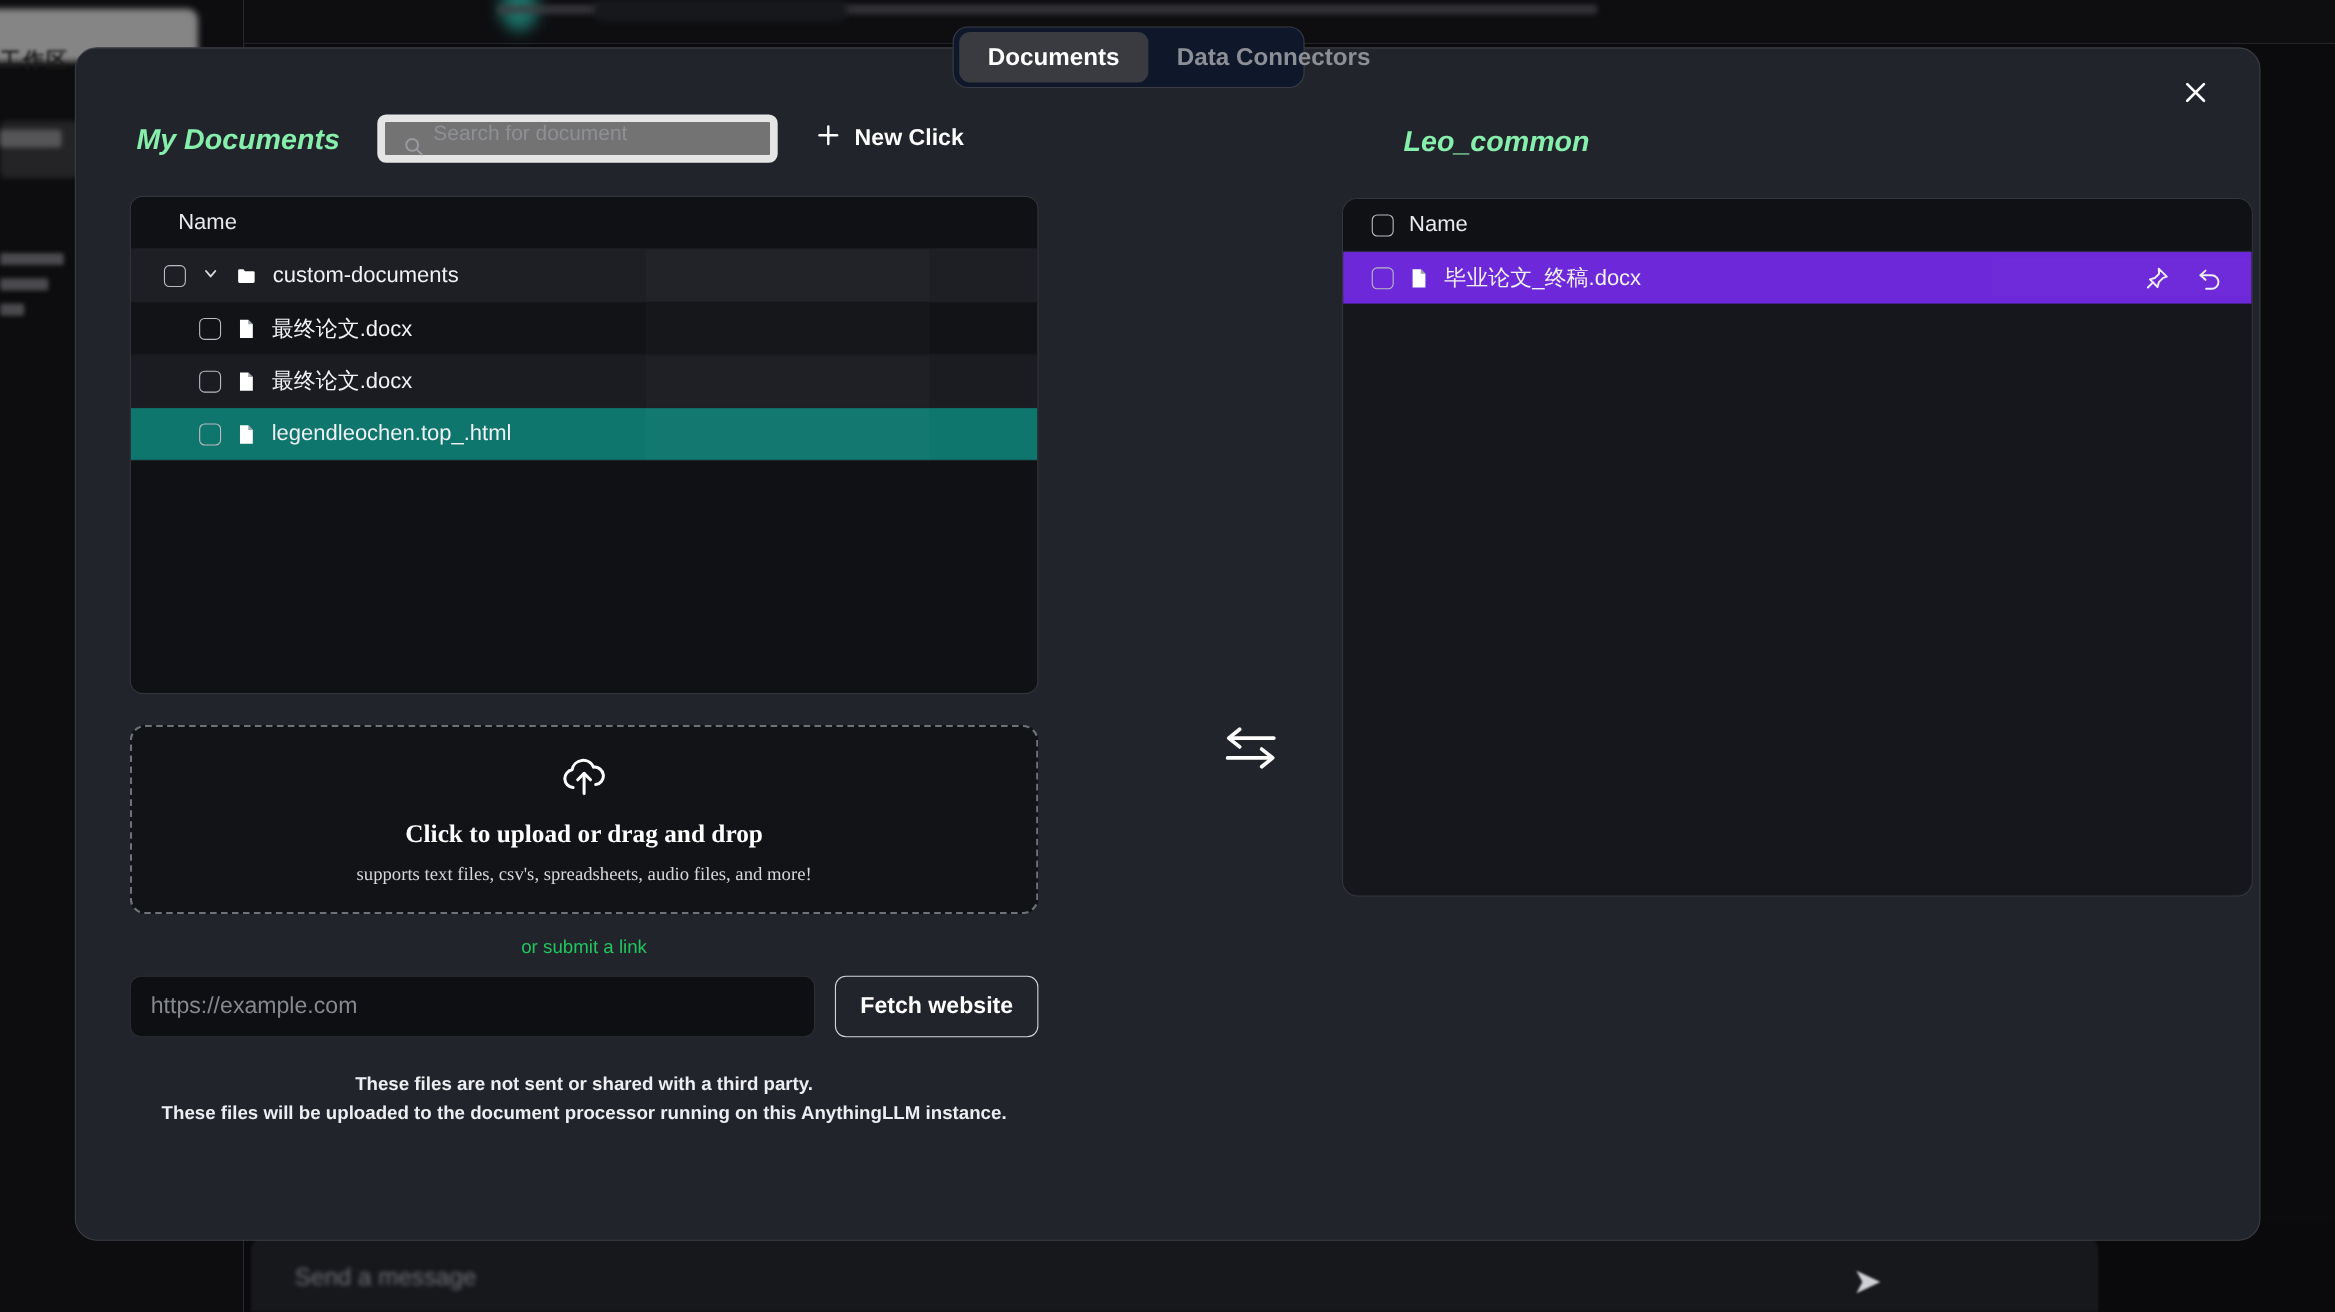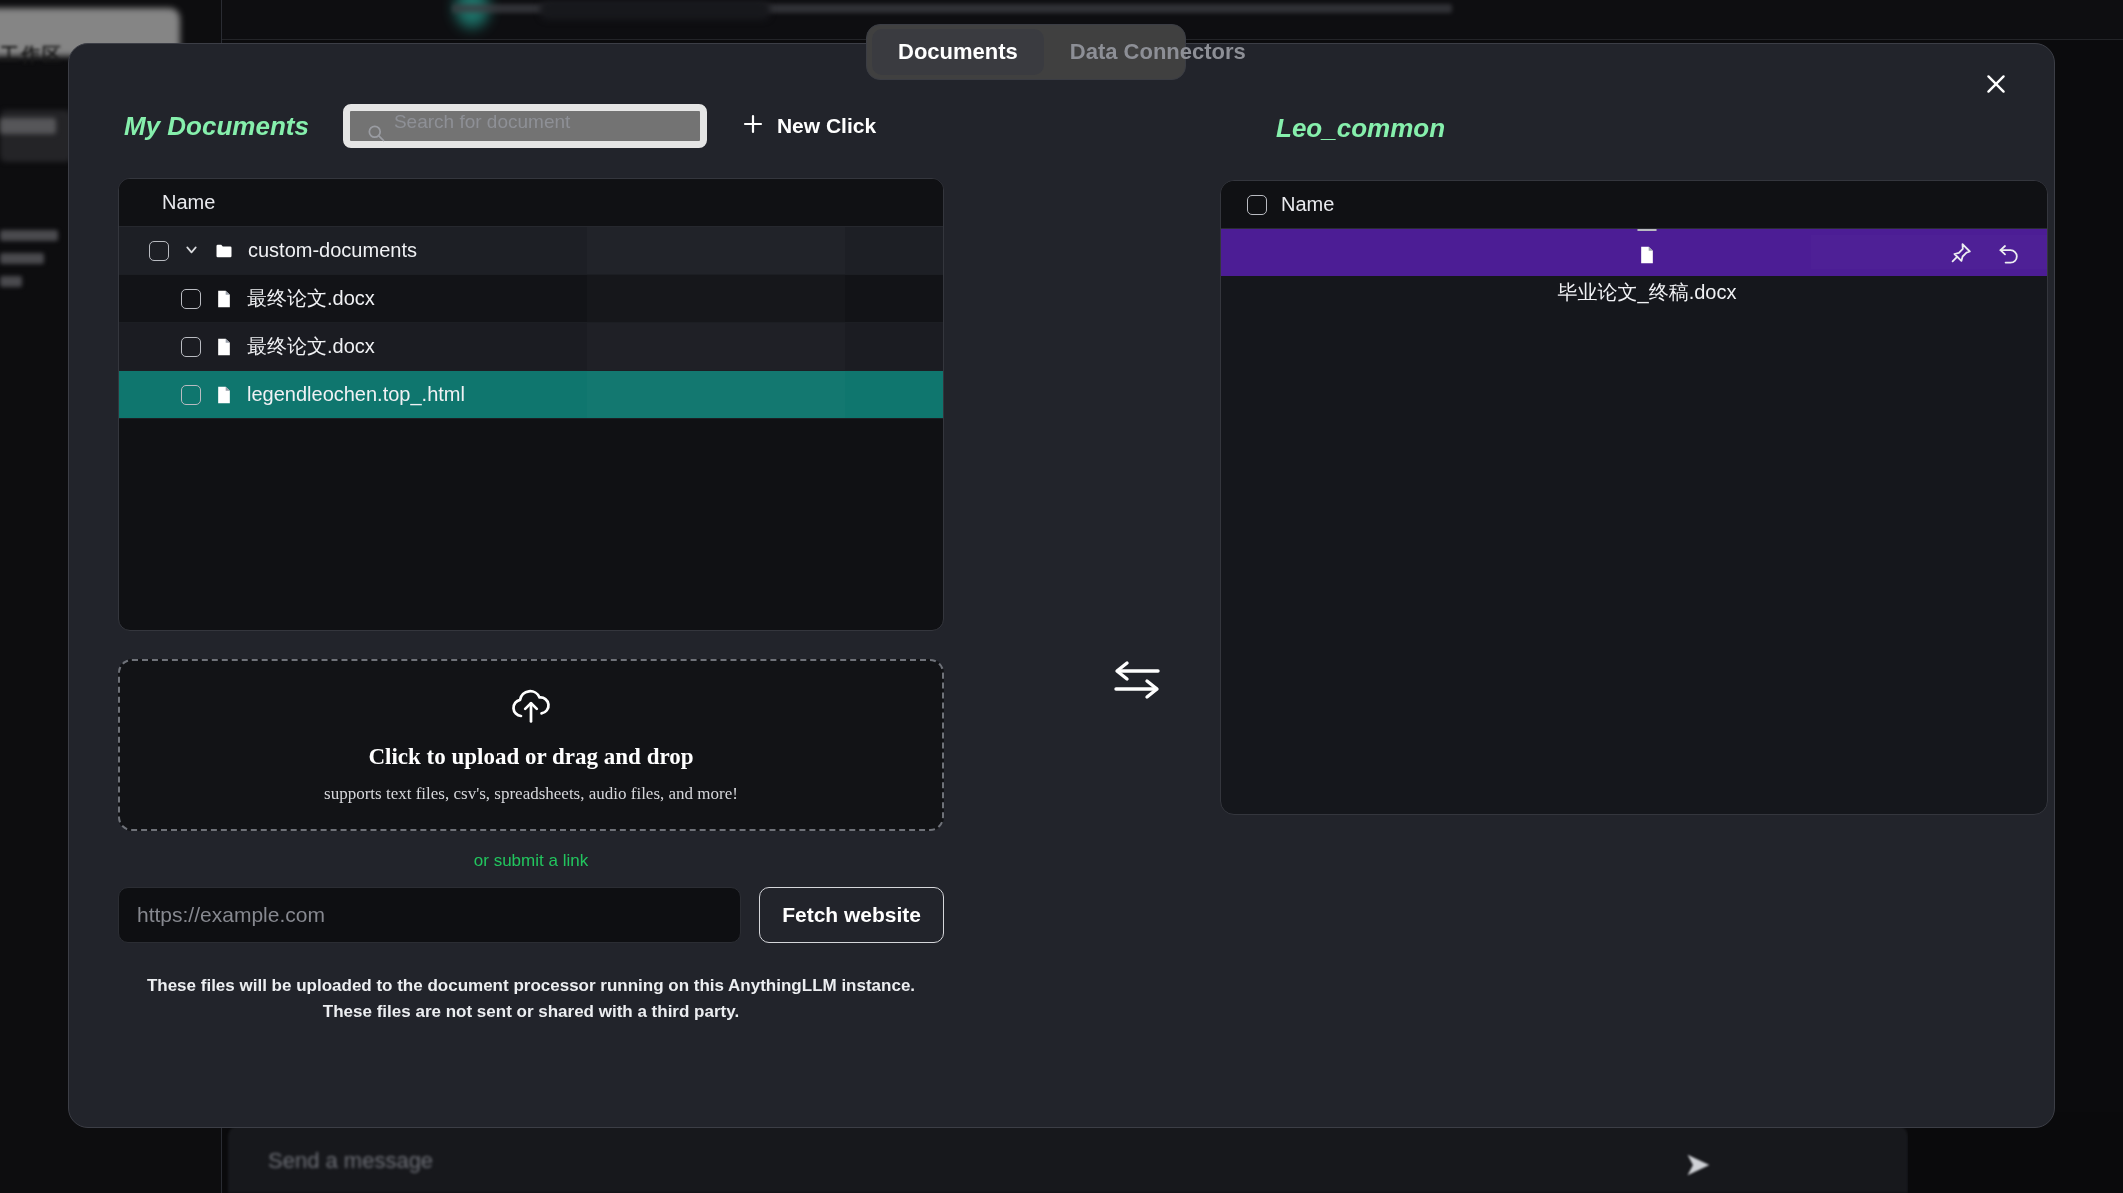--- a/index.html
+++ b/index.html
@@ -75,21 +75,21 @@
     color: #cfd1d6; font-size: 32px; filter: blur(1.2px);
   }
   .bg-rightpane {
     position: absolute; right: 0; top: 1112px; width: 215px; bottom: 0;
     background: #0a0a0c;
   }
 
   
   .tabbar {
     position: absolute; left: 866px; top: 24px; width: 320px; height: 56px;
-    background: #404040; border: 1px solid #3b3d44; border-radius: 14px;
+    background: #0f172a; border: 1px solid #3b3d44; border-radius: 14px;
     display: flex; align-items: center; padding: 5px; gap: 0; z-index: 40;
   }
   .tab {
     height: 46px; padding: 0 26px; border-radius: 10px;
     display: flex; align-items: center; justify-content: center;
     font-size: 22px; font-weight: 700; color: #8d8f96; cursor: pointer;
     white-space: nowrap; background: transparent; border: none;
     font-family: "Liberation Sans", sans-serif;
   }
   .tab.active { background: #3a3b40; color: #ffffff; }
@@ -206,21 +206,21 @@
   .rlist {
     margin-top: 22px; margin-left: 11px; width: 828px; height: 635px;
     background: #15171c; border: 1px solid #34363d; border-radius: 14px; overflow: hidden;
   }
   .rl-head {
     height: 48px; display: flex; align-items: center; gap: 14px; padding-left: 26px;
     color: #e9eaee; font-size: 20px; background: #101114; border-bottom: 1px solid #2a2c32;
   }
   .rl-row {
     height: 47px; display: flex; align-items: center; gap: 14px; padding-left: 26px;
-    color: #f0f1f4; font-size: 20px; background: #4c1d95; position: relative; cursor: pointer; flex-direction: column;
+    color: #f0f1f4; font-size: 20px; background: #6d28d9; position: relative; cursor: pointer;
   }
   .rl-actions {
     position: absolute; right: 26px; top: 0; height: 100%;
     display: flex; align-items: center; gap: 24px;
   }
   .act { color: #eceef1; cursor: pointer; display: flex; }
   .rl-shade {
     position: absolute; left: 590px; top: 6px; width: 290px; height: 34px;
     background: rgba(255,255,255,0.016); pointer-events: none;
   }
@@ -369,22 +369,22 @@
       </div>
 
       <div class="orlink">or submit a link</div>
 
       <div class="urlrow">
         <input class="urlinput" type="text" placeholder="https://example.com" style="">
         <button class="fetchbtn">Fetch website</button>
       </div>
 
       <div class="disclaimer">
+        <div>These files are not sent or shared with a third party.</div>
         <div>These files will be uploaded to the document processor running on this AnythingLLM instance.</div>
-        <div>These files are not sent or shared with a third party.</div>
       </div>
     </div>
 
     <div class="swap">
       <svg width="54" height="48" viewBox="0 0 54 48" fill="none" stroke="#ffffff" stroke-width="3.4" stroke-linecap="round" stroke-linejoin="round">
         <line x1="48" y1="16" x2="8" y2="16"></line>
           <polyline points="17 8 7 16 17 24"></polyline>
         <line x1="6" y1="34" x2="46" y2="34"></line>
           <polyline points="37 26 47 34 37 42"></polyline>
       </svg>

